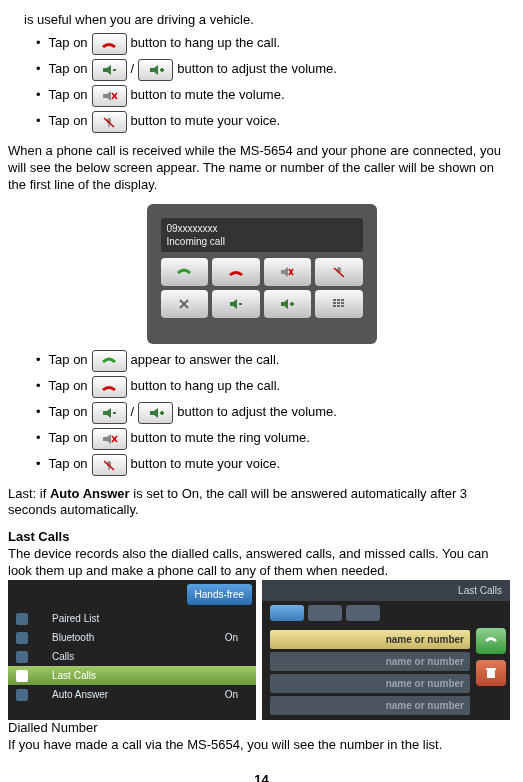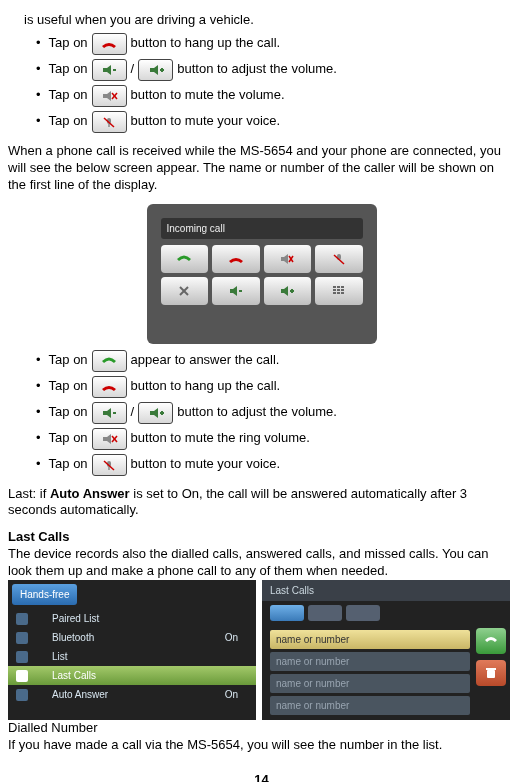--- a/index.html
+++ b/index.html
@@ -80,20 +80,21 @@
     gap: 6px;
   }
   .ss-menu, .ss-lastcalls {
     width: 248px;
     height: 140px;
     background: #222;
     position: relative;
     color: #d8e6f0;
     font-size: 10px;
     overflow: hidden;
+    text-align: right;
   }
   .ss-menu .hf {
     background: linear-gradient(#5aa0e0, #2a6bb0);
     padding: 4px 8px;
     color: #fff;
     border-radius: 3px;
     margin: 4px;
     display: inline-block;
   }
   .ss-menu .row, .ss-lastcalls .row {
@@ -126,20 +127,21 @@
     width: 34px;
     height: 16px;
     border-radius: 3px;
     background: #556070;
   }
   .ss-lastcalls .tab.active {
     background: linear-gradient(#6fb0e8, #3a7ab8);
   }
   .ss-lastcalls .list {
     padding: 2px 40px 2px 8px;
+    font-weight: bold;
   }
   .ss-lastcalls .li {
     background: #4a5560;
     margin: 3px 0;
     padding: 3px 6px;
     border-radius: 2px;
     color: #98a4b0;
   }
   .ss-lastcalls .li.hi {
     background: linear-gradient(#efe19a, #c9b666);
@@ -228,20 +230,21 @@
         <line x1="4" y1="2" x2="14" y2="11" stroke="#c00" stroke-width="1.5"></line>
       </svg>
   </span>
   <span> button to mute your voice.</span>
 </div>
 
 <div class="para">When a phone call is received while the MS-5654 and your phone are connected, you will see the below screen appear. The name or number of the caller will be shown on the first line of the display.</div>
 
 <div class="screenshot screenshot-incoming">
   <div class="inc-top">
+    <div>09xxxxxxxx</div>
     <div>Incoming call</div>
   </div>
   <div class="inc-grid">
     <div class="inc-btn">
         <svg width="18" height="12">
           <path d="M2 6 Q9 -1 16 6 L14 8 Q9 3 4 8 Z" fill="#2a9a2a"></path>
         </svg>
       </div>
     <div class="inc-btn">
         <svg width="18" height="12">
@@ -378,21 +381,21 @@
         <div class="sq"></div>
         <span>Paired List</span>
       </div>
     <div class="row">
         <div class="sq"></div>
         <span>Bluetooth</span>
         <span class="on">On</span>
       </div>
     <div class="row">
         <div class="sq"></div>
-        <span>List</span>
+        <span>Calls</span>
       </div>
     <div class="row hi">
         <div class="sq" style="background:#fff"></div>
         <span>Last Calls</span>
       </div>
     <div class="row">
         <div class="sq"></div>
         <span>Auto Answer</span>
         <span class="on">On</span>
       </div>

